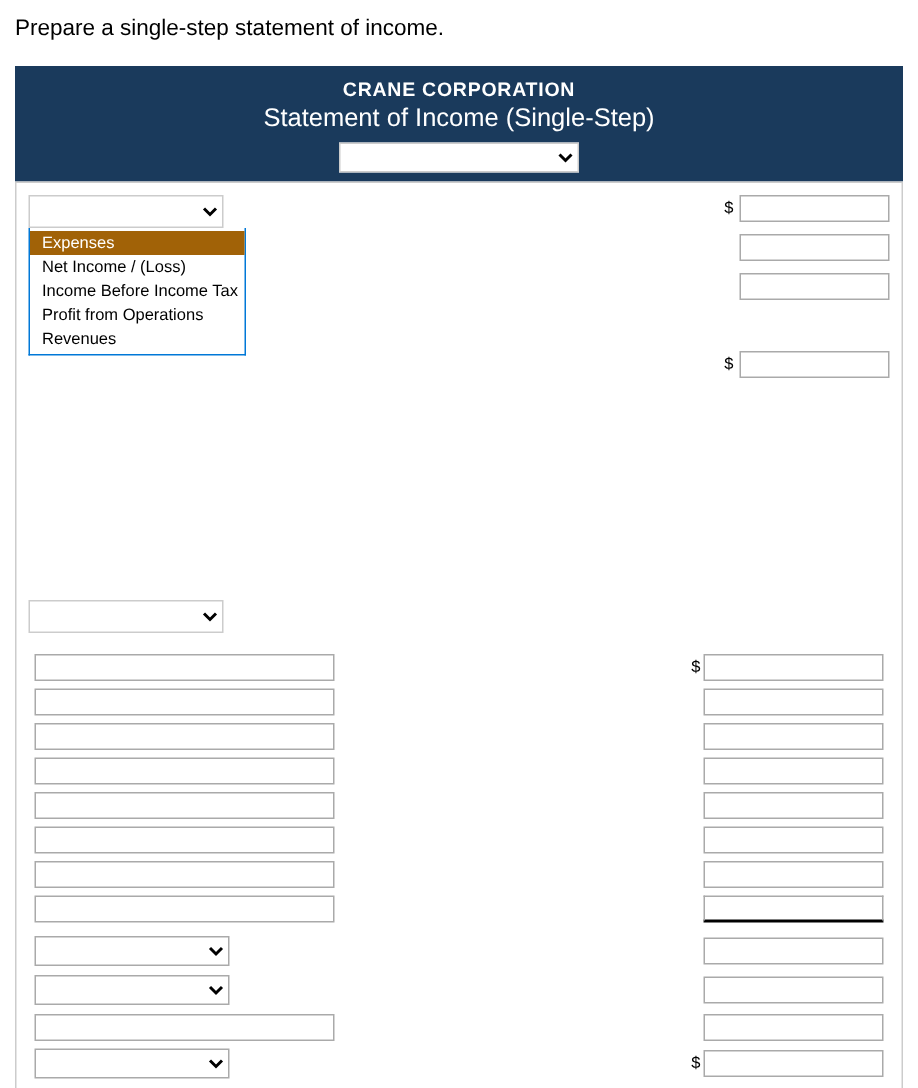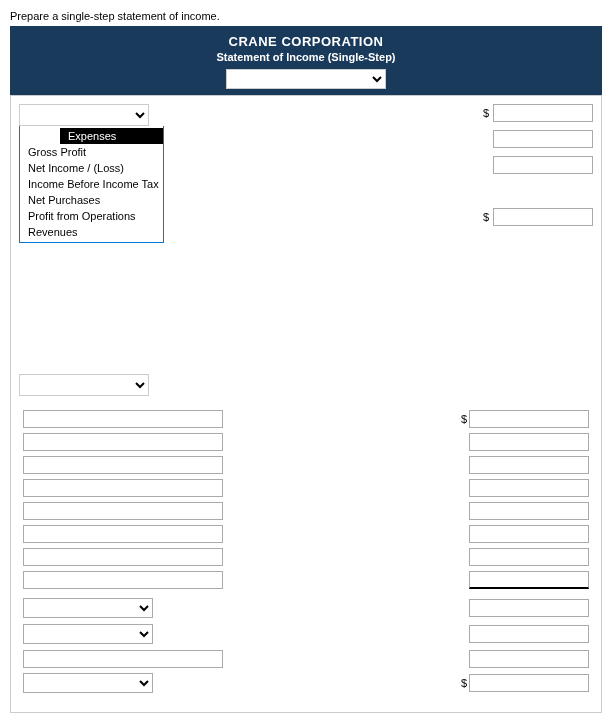--- a/index.html
+++ b/index.html
@@ -6,41 +6,41 @@
     body {
       font-family: Arial, sans-serif;
       font-size: 11px;
       background: #fff;
       width: 612px;
       min-height: 725px;
       padding: 10px;
     }
 
     .instruction {
-      font-size: 11px;
-      margin-bottom: 4px;
+      font-size: 15px;
+      margin-bottom: 17px;
       color: #000;
     }
 
     .header {
       background-color: #1a3a5c;
       color: #fff;
       text-align: center;
       padding: 8px 23px 6px;
     }
 
     .header .company-name {
       font-size: 13px;
       font-weight: bold;
       letter-spacing: 0.5px;
     }
 
     .header .statement-title {
-      font-size: 11px;
-      font-weight: bold;
+      font-size: 17px;
+      font-weight: normal;
       margin-top: 2px;
     }
 
     .header .header-input-row {
       margin-top: 6px;
       display: flex;
       justify-content: center;
     }
 
     .header-select {
@@ -93,23 +93,22 @@
 
     .dropdown-list-item {
       padding: 2px 8px;
       font-size: 11px;
       color: #000;
       cursor: pointer;
       white-space: nowrap;
     }
 
     .dropdown-list-item.selected {
-      background-color: #000000;
+      background-color: #a16207;
       color: #fff;
-      margin-left: 40px;
     }
 
     .dollar-sign {
       font-size: 11px;
       margin-right: 2px;
     }
 
     .input-field {
       border: 1px solid #aaa;
       background: #fff;
@@ -187,24 +186,22 @@
 
   <div class="top-section">
 
     <div class="dropdown-with-list">
       <select class="top-select">
         <option value=""></option>
       </select>
       
       <div class="dropdown-list">
         <div class="dropdown-list-item selected">Expenses</div>
-        <div class="dropdown-list-item">Gross Profit</div>
         <div class="dropdown-list-item">Net Income / (Loss)</div>
         <div class="dropdown-list-item">Income Before Income Tax</div>
-        <div class="dropdown-list-item">Net Purchases</div>
         <div class="dropdown-list-item">Profit from Operations</div>
         <div class="dropdown-list-item">Revenues</div>
       </div>
     </div>
 
     <div style="margin-left: auto; display:flex; flex-direction:column; align-items:flex-end; gap:4px;">
       <div style="display:flex; align-items:center; gap:2px;">
         <span class="dollar-sign">$</span>
         <input type="text" class="input-field input-sm" style="">
       </div>

